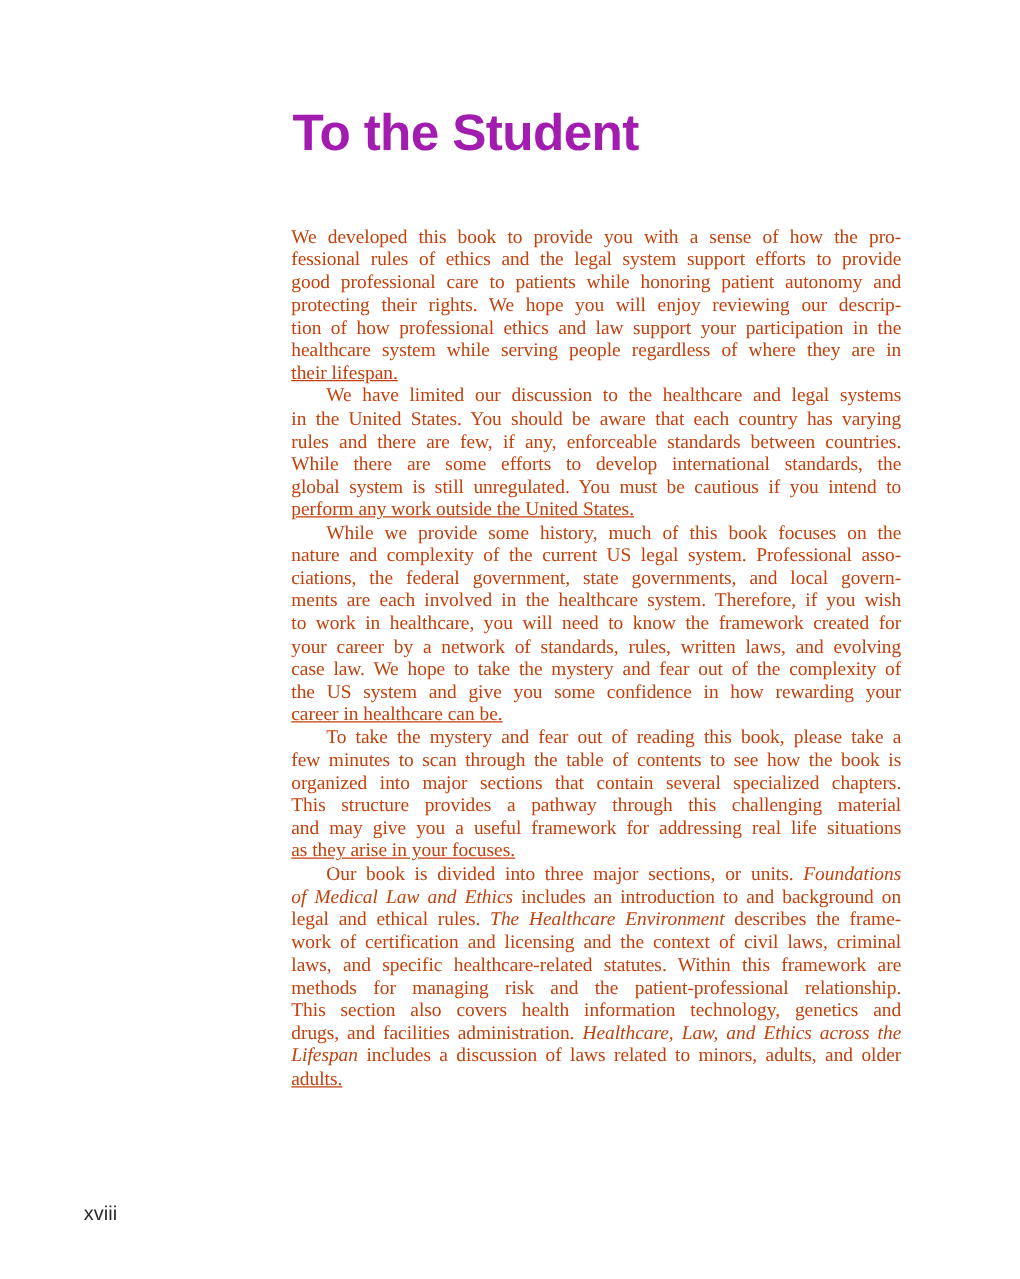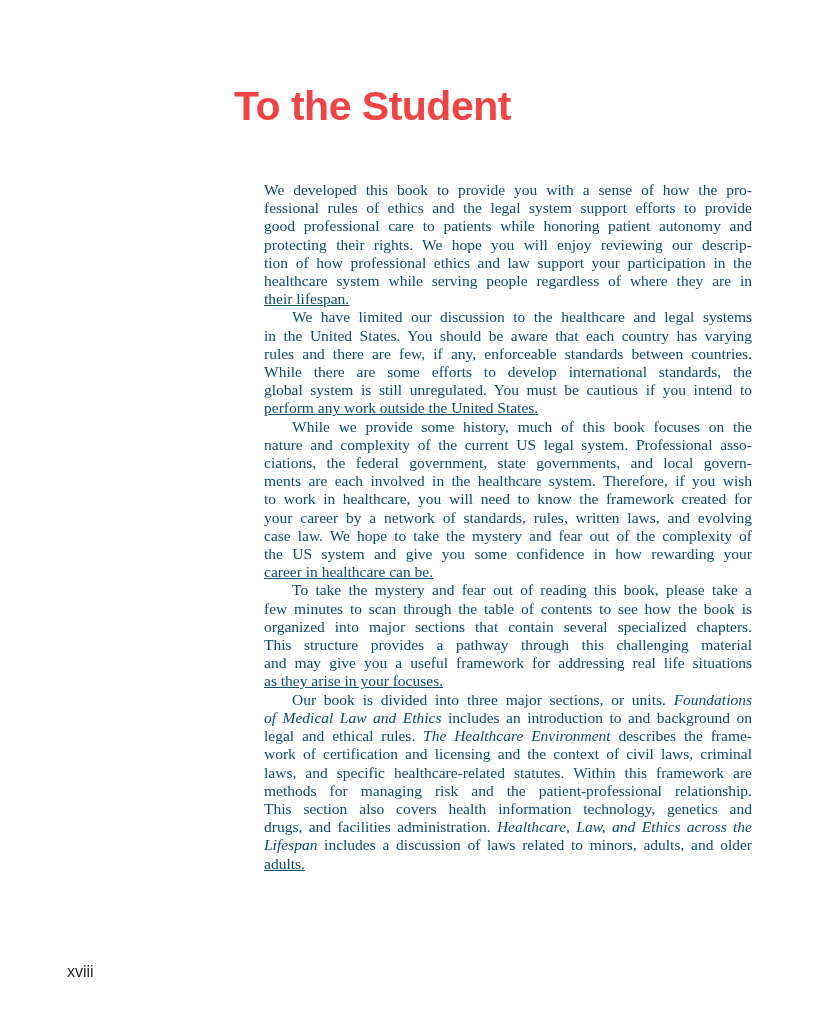--- a/index.html
+++ b/index.html
@@ -55,23 +55,23 @@
     top: 962px;
     font-family: Liberation Sans, sans-serif;
     font-size: 16px;
     line-height: 1.2;
   }
 </style>
 </head>
 <body>
 
 <div class="page" style="background: rgb(255, 255, 255);">
-  <h1 class="heading" style="margin: 0px; color: #ef4444;">To the Student</h1>
+  <h1 class="heading" style="margin: 0px; color: #a21caf;">To the Student</h1>
 
-  <div class="body-text" style="color: #0c4a6e; margin-left: 31px;">
+  <div class="body-text" style="color: #c2410c;">
       <div class="line"><span>We developed this book to provide you with a sense of how the pro-</span></div>
       <div class="line"><span>fessional rules of ethics and the legal system support efforts to provide</span></div>
       <div class="line"><span>good professional care to patients while honoring patient autonomy and</span></div>
       <div class="line"><span>protecting their rights. We hope you will enjoy reviewing our descrip-</span></div>
       <div class="line"><span>tion of how professional ethics and law support your participation in the</span></div>
       <div class="line"><span>healthcare system while serving people regardless of where they are in</span></div>
       <div class="line last"><span>their lifespan.</span></div>
       <div class="line indent"><span>We have limited our discussion to the healthcare and legal systems</span></div>
       <div class="line"><span>in the United States. You should be aware that each country has varying</span></div>
       <div class="line"><span>rules and there are few, if any, enforceable standards between countries.</span></div>

